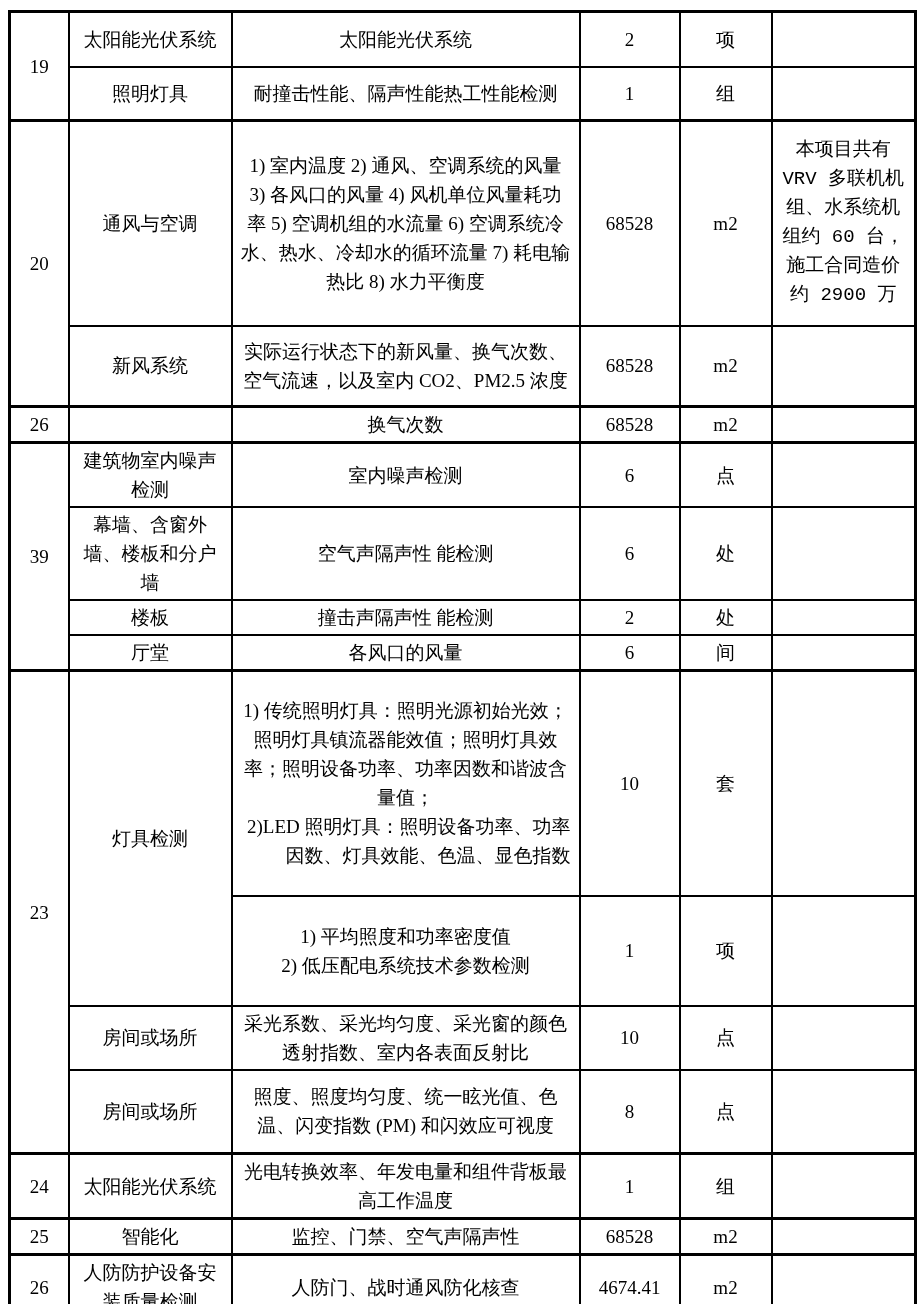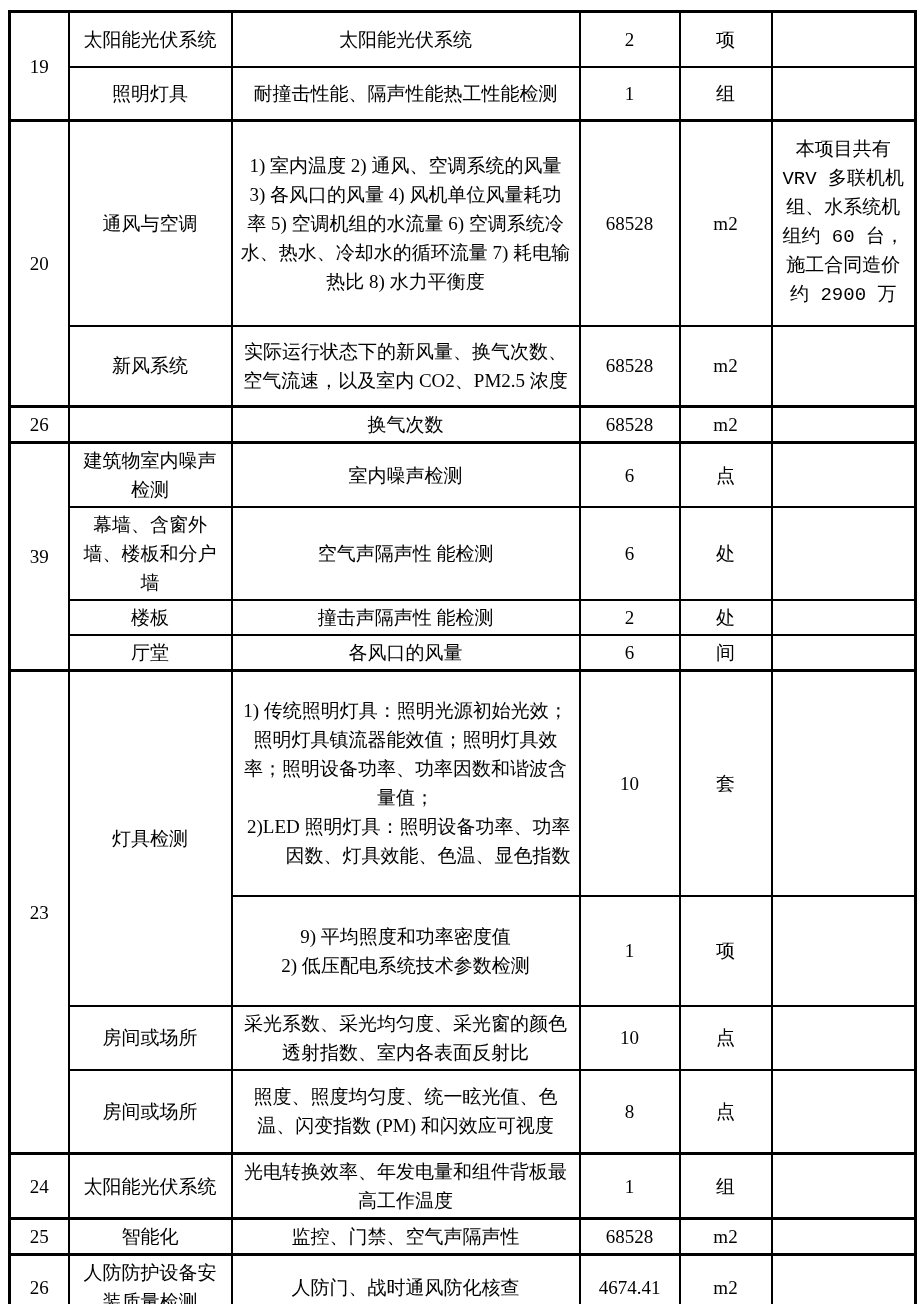--- a/index.html
+++ b/index.html
@@ -142,21 +142,21 @@
         <td class="cat" rowspan="2">灯具检测</td>
         <td class="desc">
           <div class="para">1) 传统照明灯具：照明光源初始光效；照明灯具镇流器能效值；照明灯具效率；照明设备功率、功率因数和谐波含量值；</div>
           <div class="para dleft">2)LED 照明灯具：照明设备功率、功率因数、灯具效能、色温、显色指数</div>
         </td>
         <td class="qty">10</td>
         <td class="unit">套</td>
         <td class="note"></td>
       </tr>
       <tr style="height:110px">
-        <td class="desc dleft pre">9) 平均照度和功率密度值
+        <td class="desc dleft pre">1) 平均照度和功率密度值
 2) 低压配电系统技术参数检测</td>
         <td class="qty">1</td>
         <td class="unit">项</td>
         <td class="note"></td>
       </tr>
       <tr style="height:60px">
         <td class="cat">房间或场所</td>
         <td class="desc">采光系数、采光均匀度、采光窗的颜色透射指数、室内各表面反射比</td>
         <td class="qty">10</td>
         <td class="unit">点</td>

